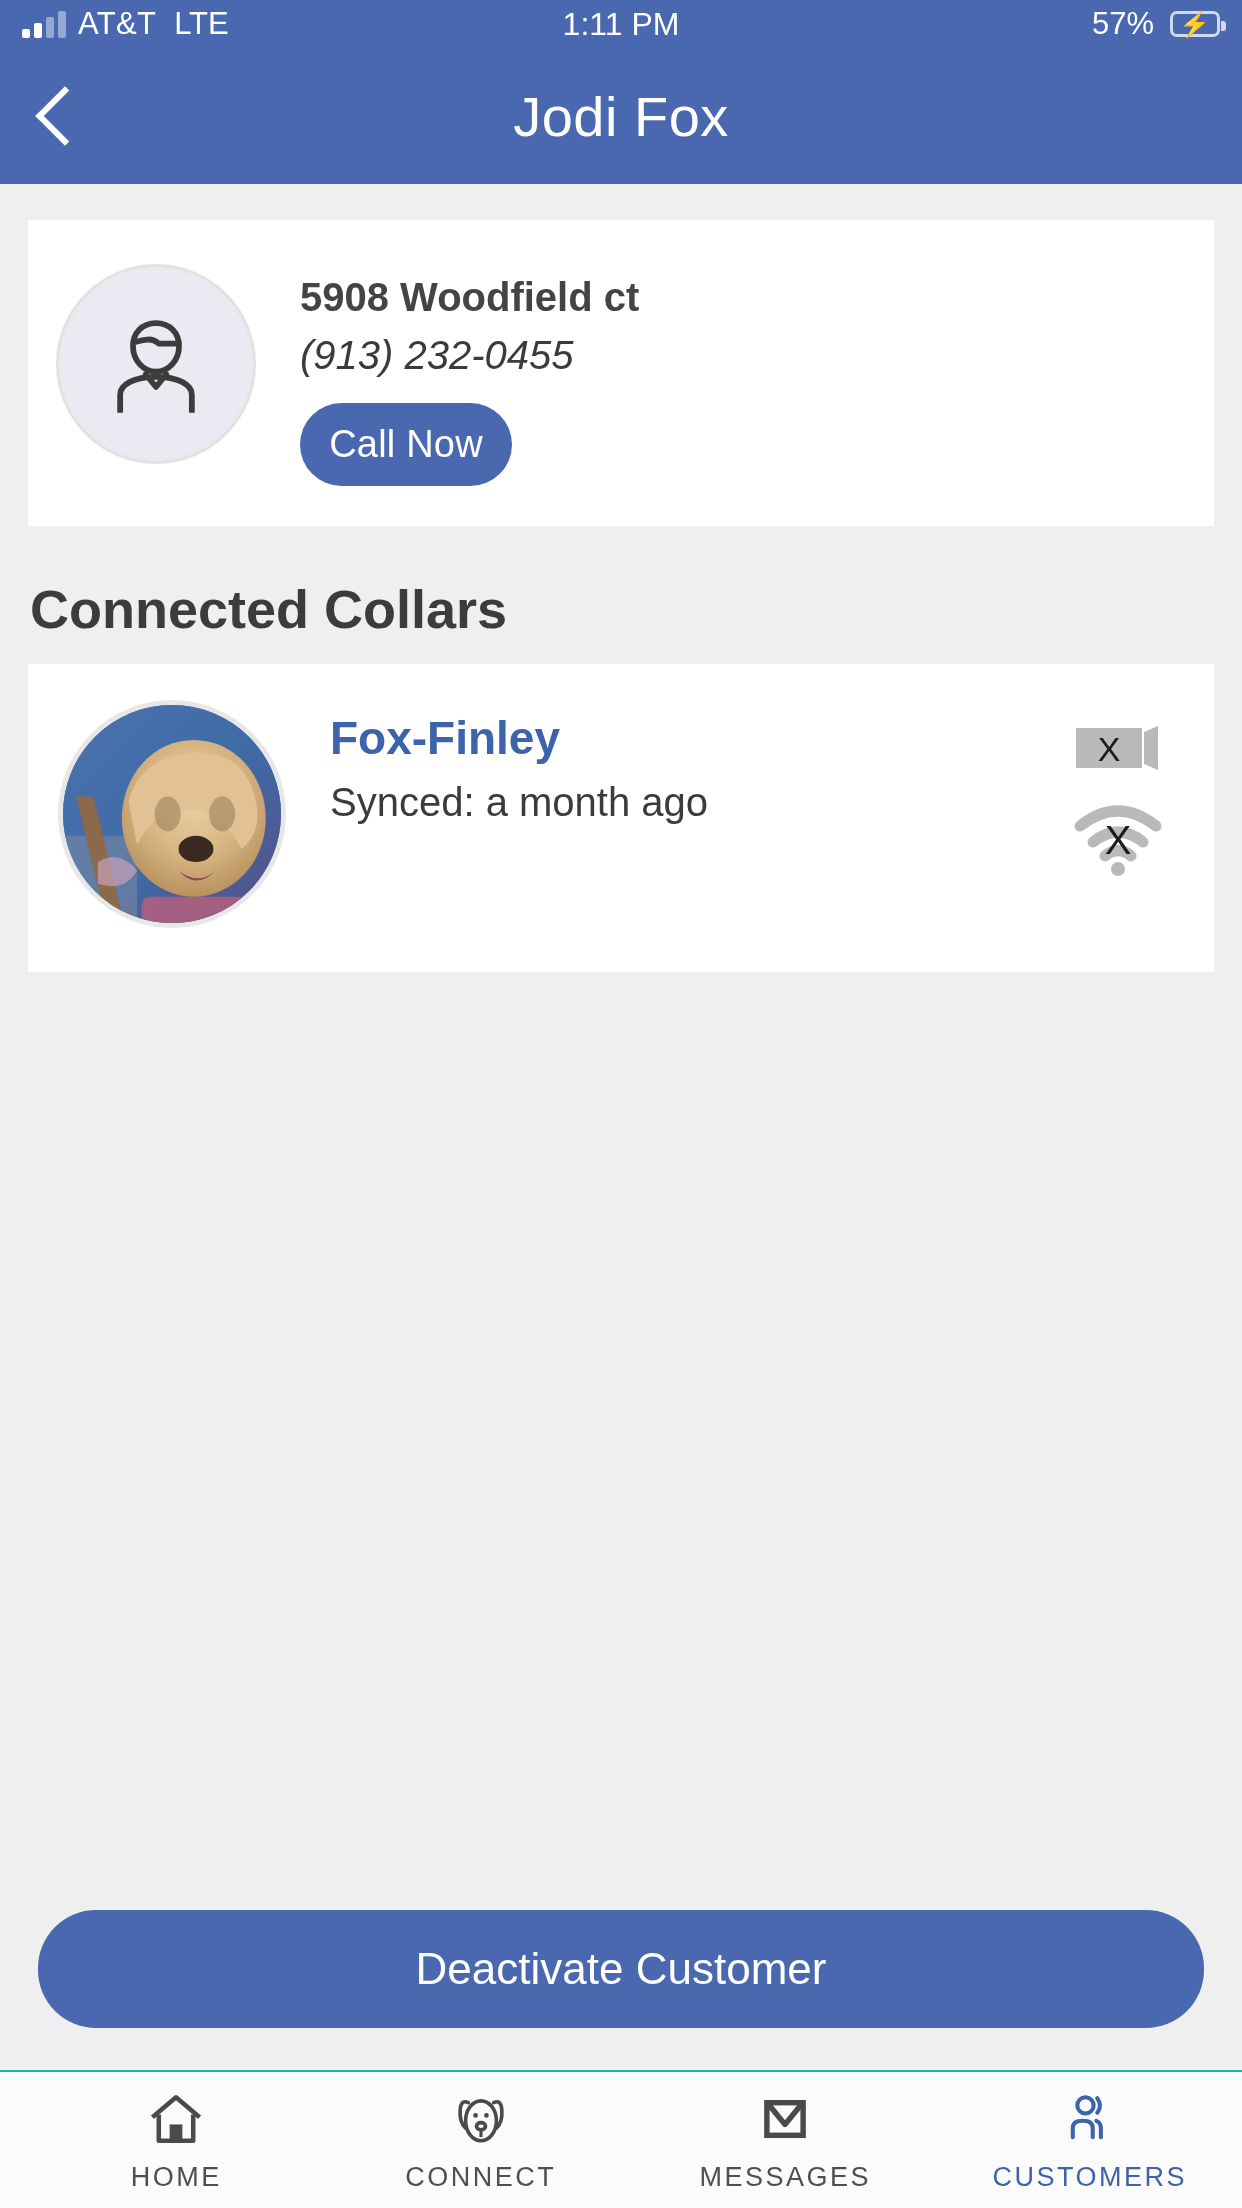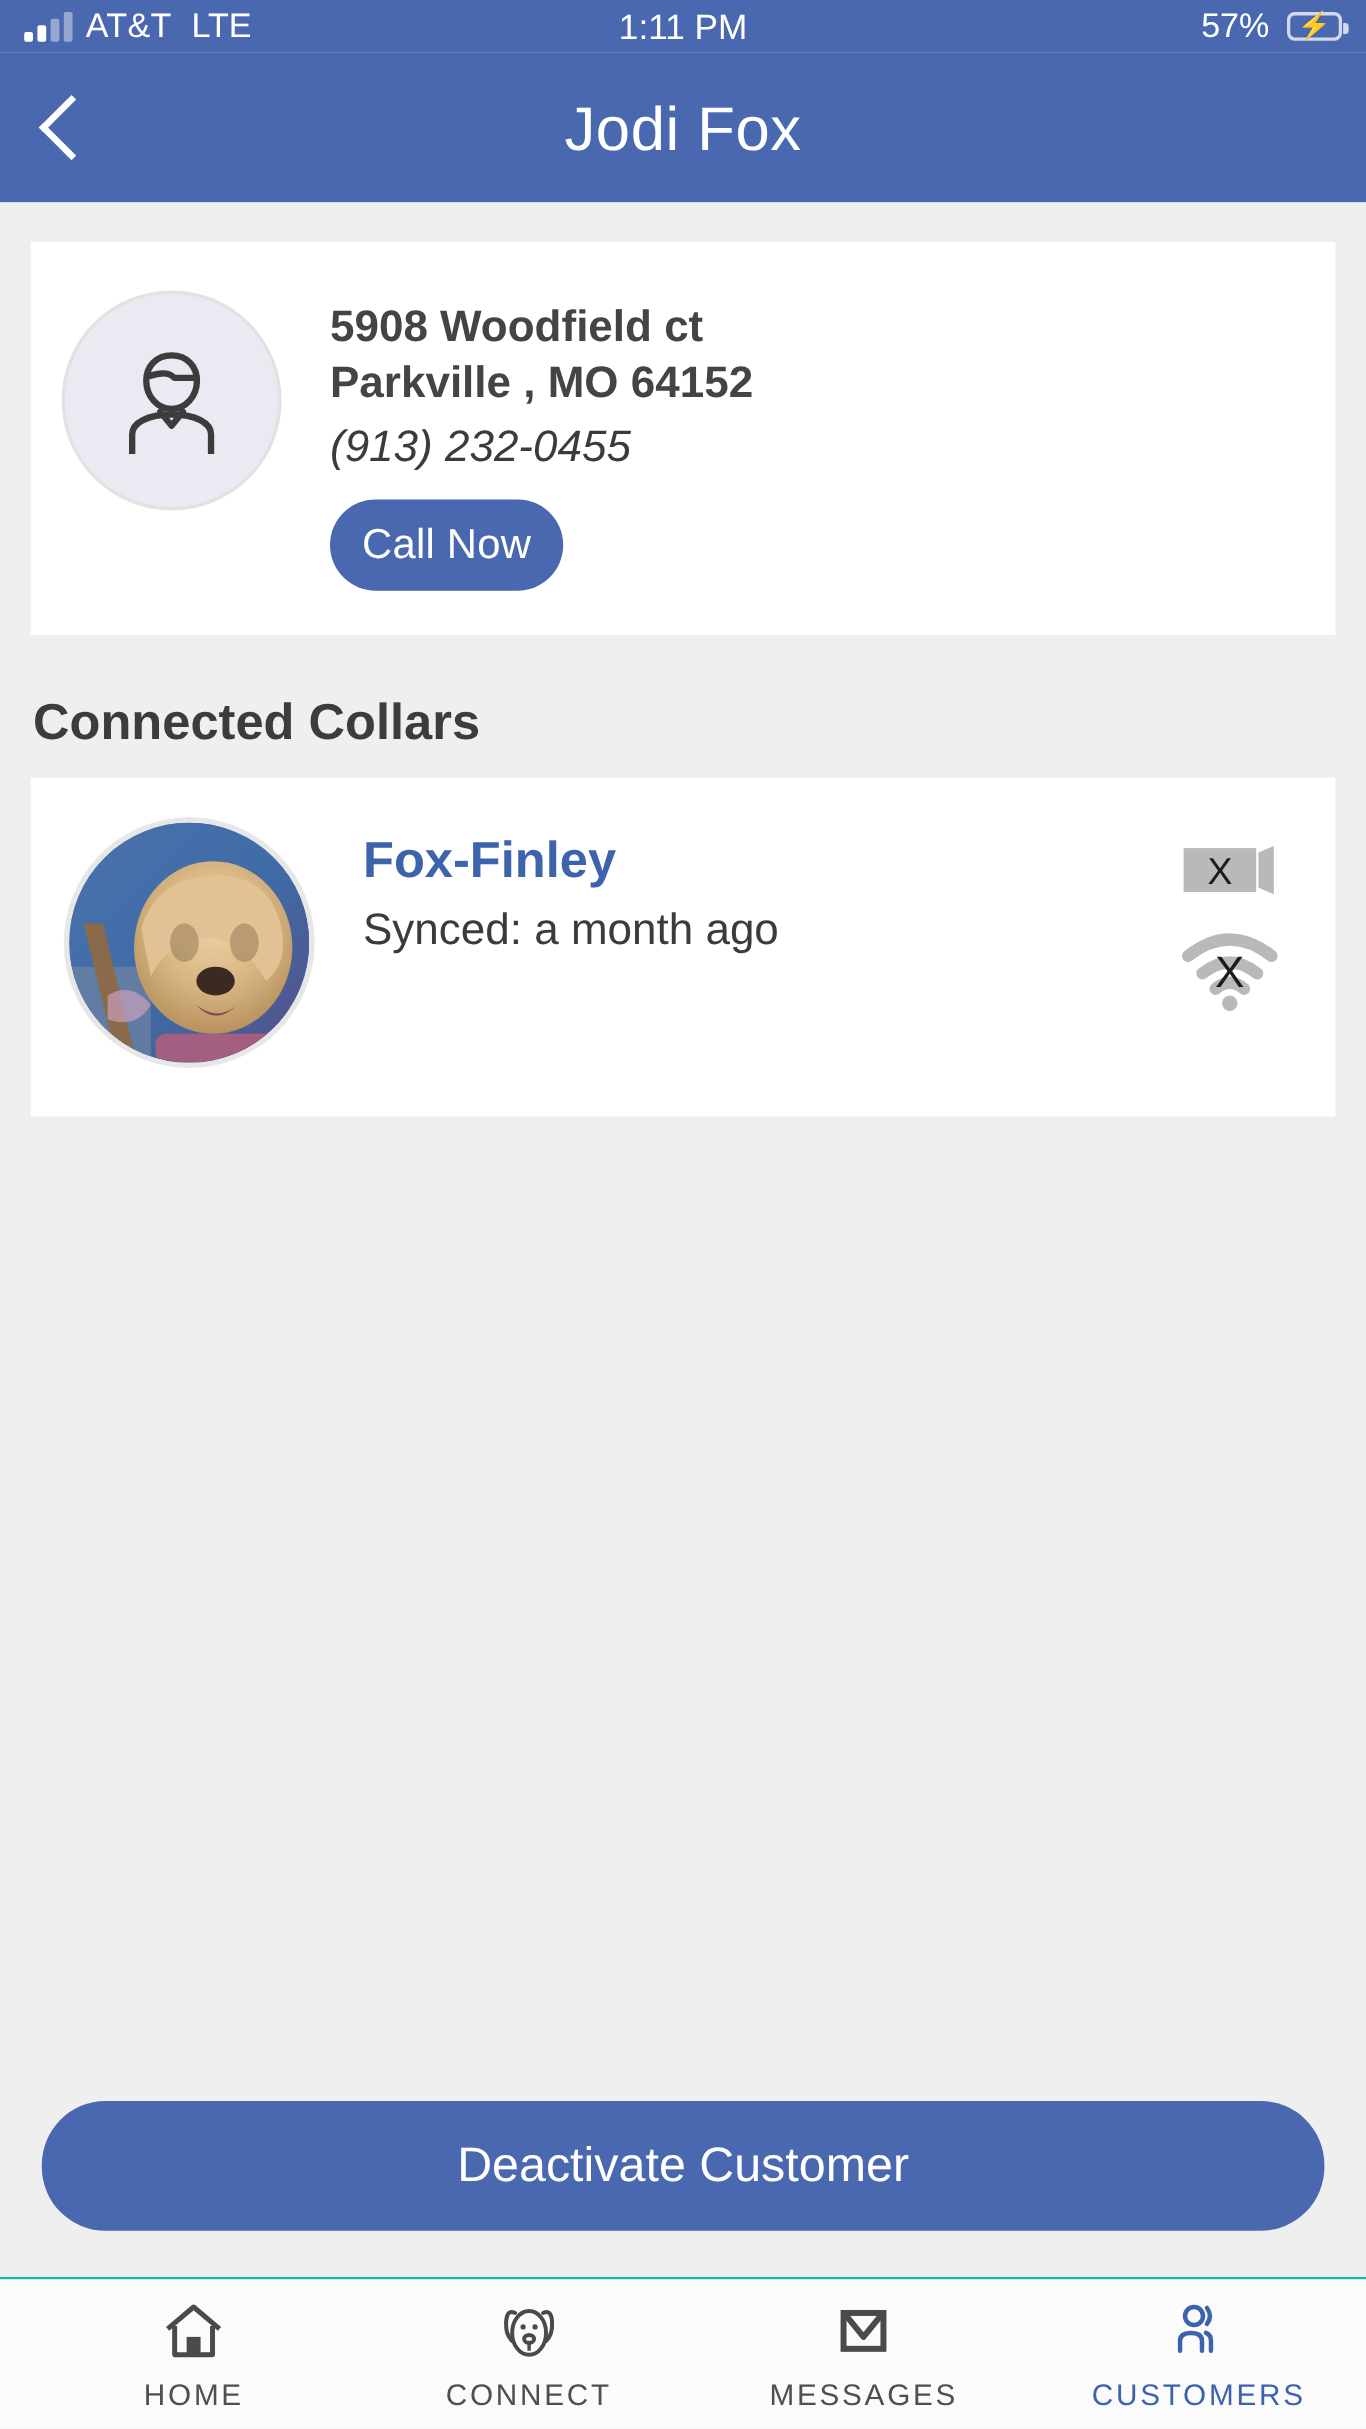--- a/index.html
+++ b/index.html
@@ -71,21 +71,21 @@
   .btn-row { display:flex; gap:4px; margin-top:22px; }
   .pill {
     background:#4a68b0; color:#ffffff; border:none; border-radius:48px;
     font-size:38px; font-family:"Liberation Sans", sans-serif; font-weight:400;
     padding:20px 0; cursor:pointer; letter-spacing:.2px;
   }
   .pill-call { width:212px; }
   .pill-msg { width:310px; }
 
   
-  .section-title { font-size:46px; font-weight:700; color:#3c3c3c; margin:52px 16px 0 30px; }
+  .section-title { font-size:54px; font-weight:700; color:#3c3c3c; margin:52px 16px 0 30px; }
 
   
   .collar-card { display:flex; align-items:flex-start; padding:36px 30px 44px 30px;
                  margin-top:24px; position:relative; }
   .dog-photo {
     width:228px; height:228px; border-radius:50%; flex:0 0 228px;
     border:5px solid #e7e7e7; overflow:hidden; position:relative; background:#3f6fa8;
   }
   .collar-info { margin-left:44px; padding-top:12px; flex:1; }
   .collar-name { font-size:46px; font-weight:700; color:#3c63ab; line-height:1.15; }
@@ -150,21 +150,20 @@
       <div class="avatar">
         <svg width="128" height="128" viewBox="0 0 100 100">
           <path d="M50 18c-11 0-18 8-18 18 0 11 8 20 18 20s18-9 18-20c0-10-7-18-18-18z
                    M33 33 C40 31 47 29 52 34 L68 34" fill="none" stroke="#3c3c3c" stroke-width="4.5" stroke-linecap="round" stroke-linejoin="round"></path>
           <path d="M22 88 L22 74 C22 66 33 60 50 60 C67 60 78 66 78 74 L78 88" fill="none" stroke="#3c3c3c" stroke-width="4.5" stroke-linejoin="round"></path>
           <path d="M42 58 L50 68 L58 58" fill="none" stroke="#3c3c3c" stroke-width="4.5" stroke-linecap="round" stroke-linejoin="round"></path>
         </svg>
       </div>
       <div class="contact-info">
         <div class="addr">5908 Woodfield ct</div>
-        <div class="addr">Parkville , MO 64152</div>
         <div class="phone-num">(913) 232-0455</div>
         <div class="btn-row">
           <button class="pill pill-call">Call Now</button>
         </div>
       </div>
     </div>
 
     <div class="section-title">Connected Collars</div>
 
     <div class="card collar-card">

